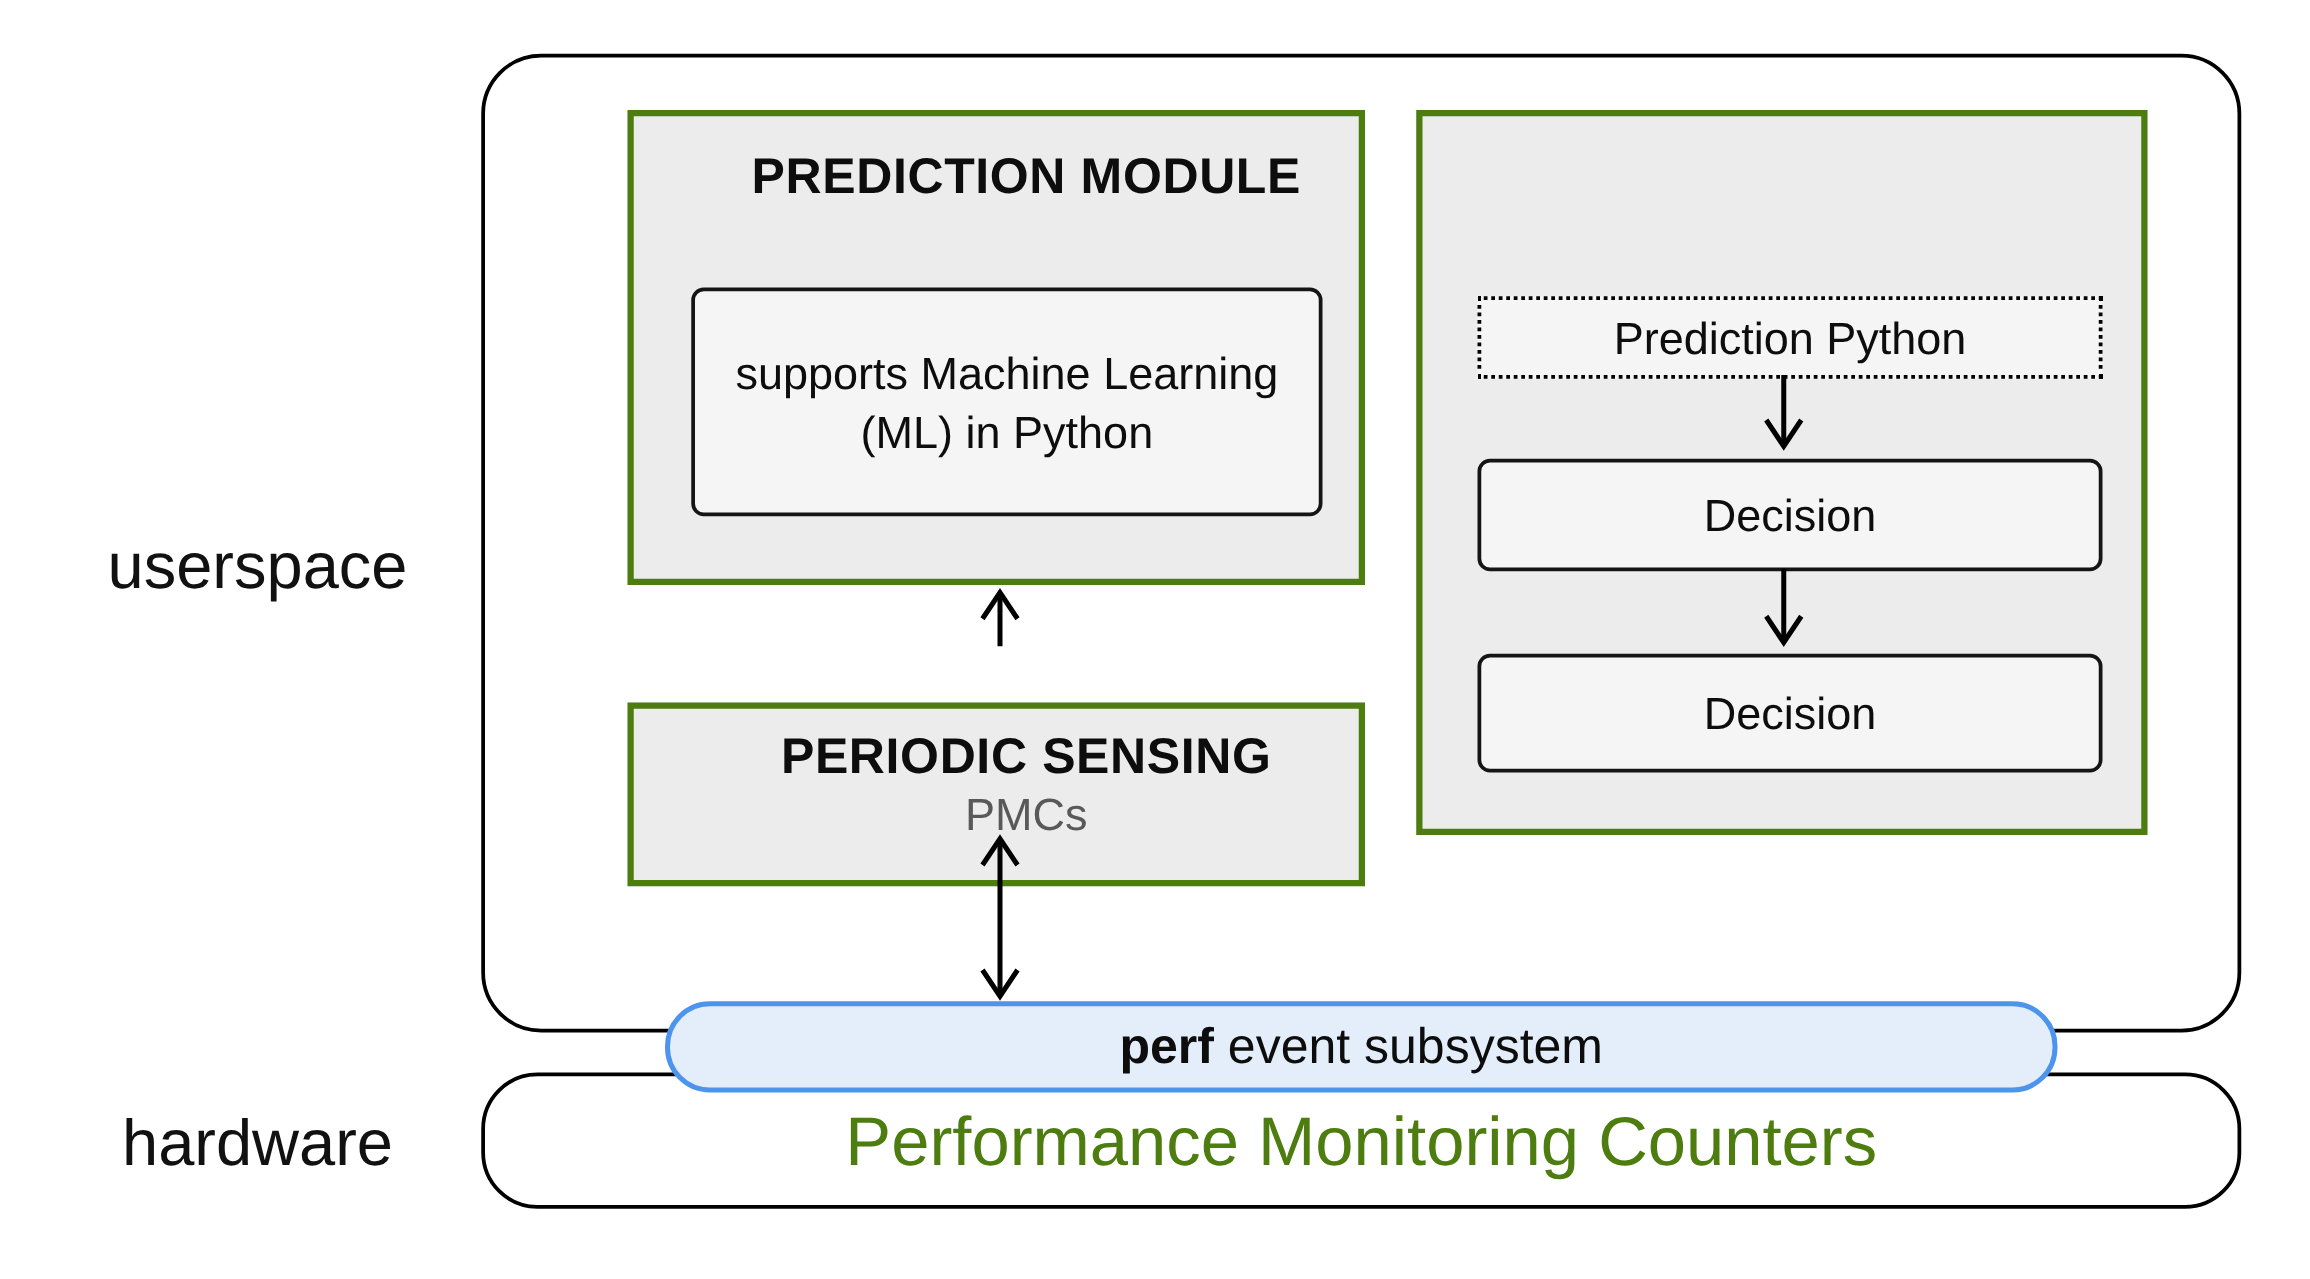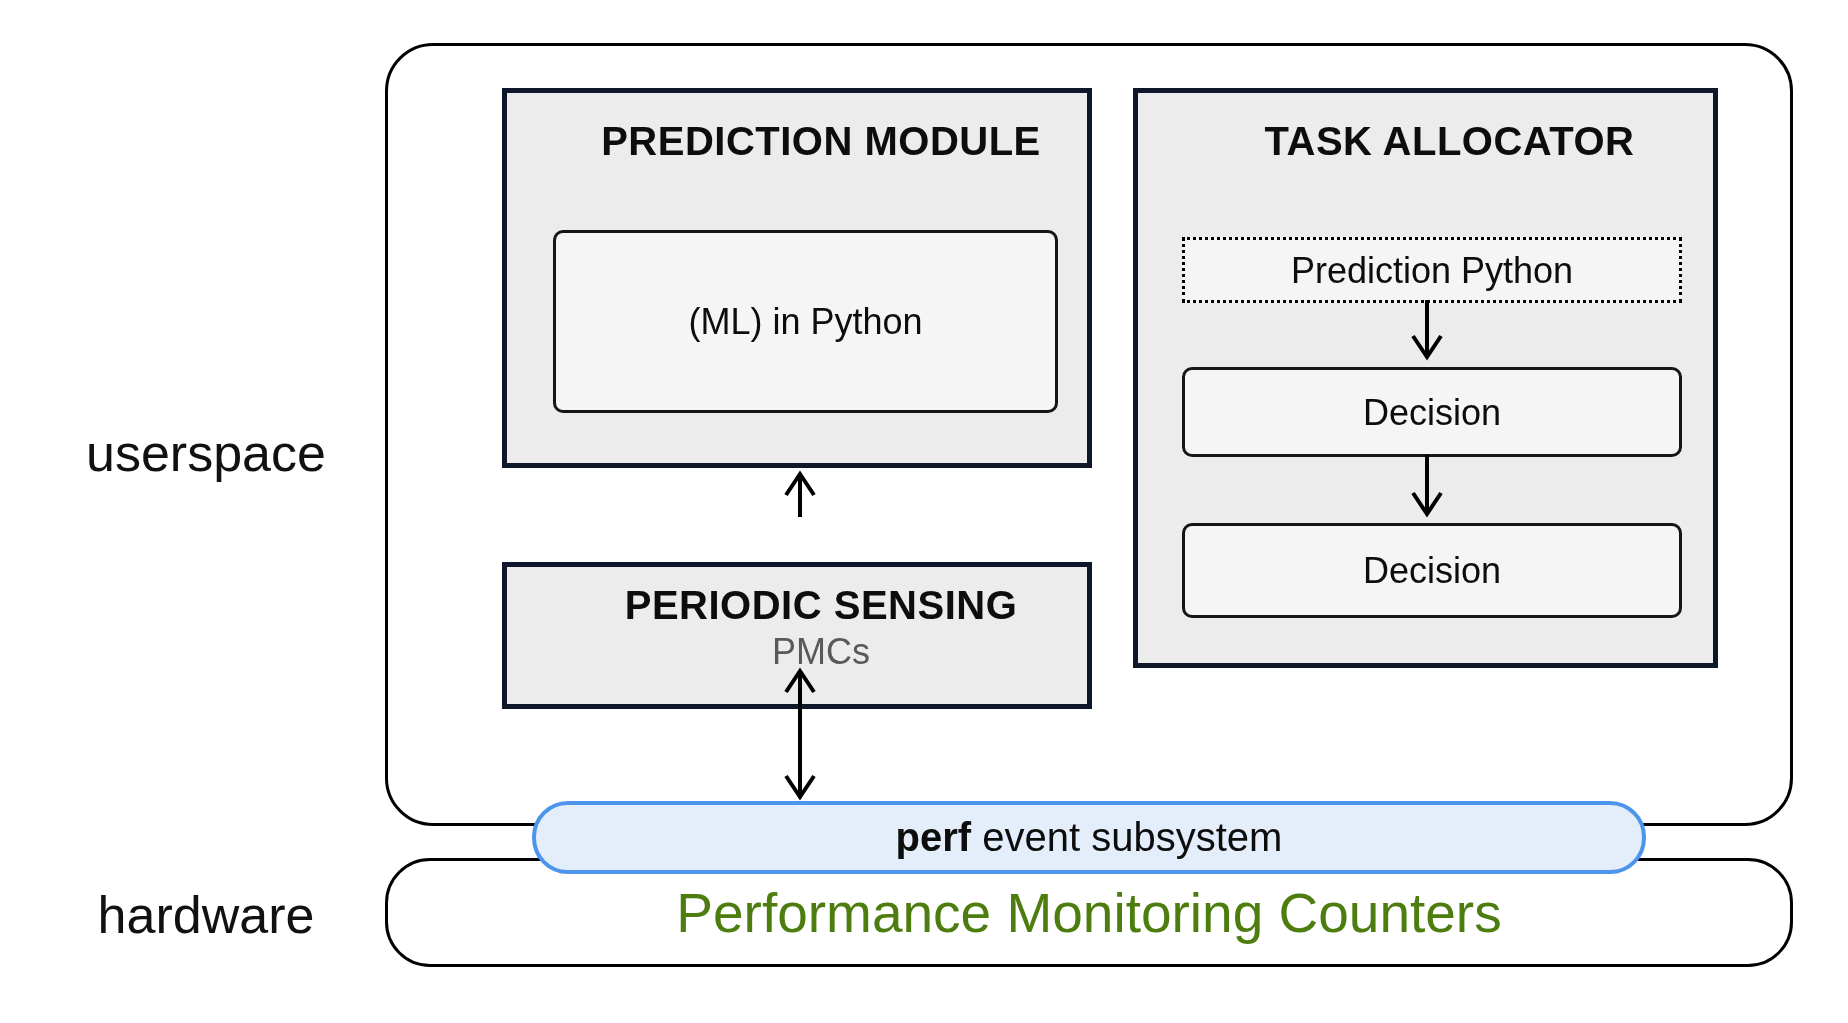--- a/index.html
+++ b/index.html
@@ -51,21 +51,21 @@
   #hardware-container .hw-label {
     font-size: 55px;
     color: #4d7c0f;
     white-space: nowrap;
   }
 
   
   .module-box {
     position: absolute;
     background: var(--box-fill, #ececec);
-    border: 5px solid #0f172a;
+    border: 5px solid #4d7c0f;
     z-index: 2;
     padding-left: 48px;
   }
   .module-title {
     text-align: center;
     font-weight: bold;
     font-size: 40px;
     line-height: 1.2;
     letter-spacing: 0.5px;
     color: #0d0d0d;
@@ -145,26 +145,26 @@
 
   <div id="userspace-container" class="big-container"></div>
 
   <div id="hardware-container" class="big-container">
     <div class="hw-label">Performance Monitoring Counters</div>
   </div>
 
   <div id="prediction-module" class="module-box">
     <div class="module-title">PREDICTION MODULE</div>
     <div id="ml-note-box" class="inner-box">
+      <span>supports Machine Learning</span>
       <span>(ML) in Python</span>
     </div>
   </div>
 
   <div id="task-allocator" class="module-box">
-    <div class="module-title">TASK ALLOCATOR</div>
     <div id="prediction-output-box" class="inner-box">
       <span>Prediction Python</span>
     </div>
     <div id="decision-box-1" class="inner-box">
       <span>Decision</span>
     </div>
     <div id="decision-box-2" class="inner-box">
       <span>Decision</span>
     </div>
   </div>

